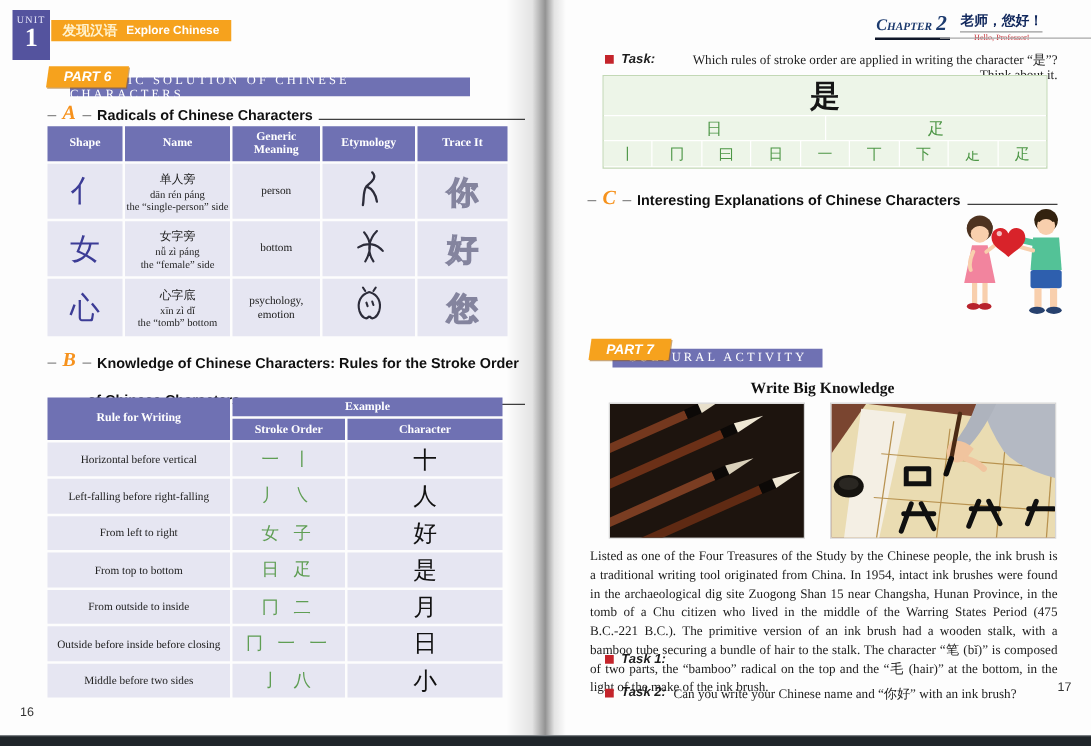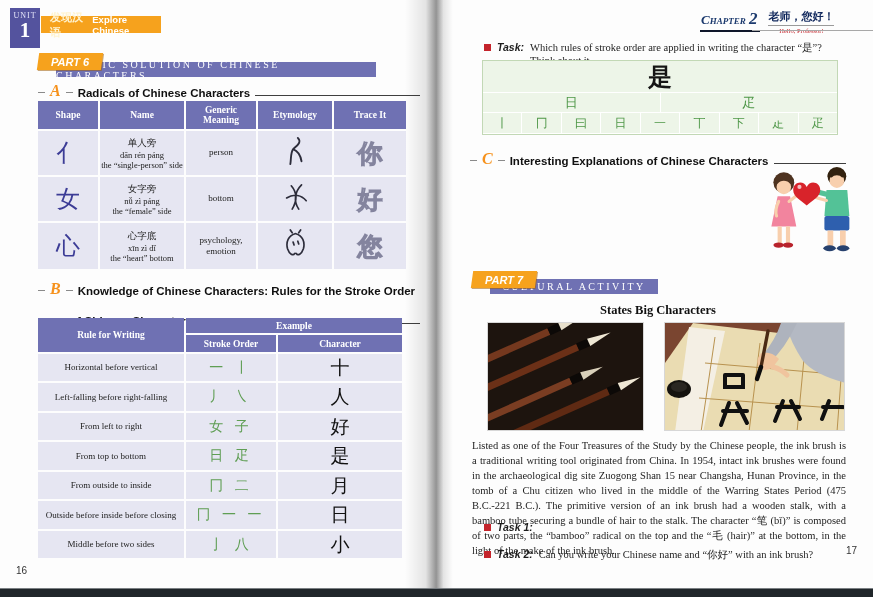--- a/index.html
+++ b/index.html
@@ -19,21 +19,21 @@
     font:italic bold 11px "Liberation Sans", sans-serif; transform:skewX(-8deg); box-shadow:1px 1px 0 rgba(160,95,10,.55); }
   .part-badge > span { transform:skewX(8deg); }
   .part-bar { background:#6f71b3; color:#fff; display:flex; align-items:center; justify-content:center;
     font-family:"Liberation Serif", serif; font-size:10px; letter-spacing:2.5px; }
   .sec-head { display:flex; align-items:flex-end; gap:5px; font-family:"Liberation Sans", sans-serif; }
   .sec-dash { width:7px; height:1px; background:#8a8a8a; margin-bottom:6px; }
   .sec-letter { color:#f6921d; font:italic bold 16px "Liberation Serif", serif; line-height:1; }
   .sec-title { font-weight:bold; font-size:11.5px; color:#101010; }
   .sec-line { flex:1; border-bottom:1.5px solid #3f3f3f; margin-bottom:3px; }
 
-  .task { display:flex; gap:6px; align-items:flex-start; font-size:10.5px; color:#1d1d1d; }
+  .task { display:flex; gap:6px; align-items:flex-start; font-size:10.5px; color:#1d1d1d;text-align:right; }
   .task-bullet { width:7px; height:7px; background:#c4242b; margin-top:3px; flex:none; }
   .task-label { font:italic bold 10.5px "Liberation Sans", sans-serif; white-space:nowrap; }
 
   
   table { border-collapse:separate; border-spacing:2px; table-layout:fixed; }
   th { background:#6f71b3; color:#fff; font-family:"Liberation Serif", serif;
        font-weight:bold; font-size:9.5px; text-align:center; vertical-align:middle; }
   td { background:#e6e6f2; text-align:center; vertical-align:middle; }
   .shape-cell { font-size:24px; color:#3c3c96; }
   .name-cn { font-size:9.5px; color:#222; }
@@ -83,21 +83,21 @@
 </head>
 <body>
 
 <div class="stage">
 
   <div class="abs unit-box" style="left:10px; top:8px; width:30px; height:40px;">
     <div class="unit-label">UNIT</div>
     <div class="unit-num">1</div>
   </div>
 
-  <div class="abs banner" style="left:41px; top:16px; width:120px; height:17px;">
+  <div class="abs banner" style="left:41px; top:16px; width:144px; height:17px;">
     <span class="banner-cn">发现汉语</span>
     <span class="banner-en">Explore Chinese</span>
   </div>
 
   <div class="abs part-bar" style="left:56px; top:62px; width:320px; height:15px;">
     <span>GRAPHIC  SOLUTION  OF  CHINESE  CHARACTERS</span>
   </div>
   <div class="abs part-badge" style="left:38px; top:53px; width:64px; height:17px;">
     <span>PART 6</span>
   </div>
@@ -154,21 +154,21 @@
           <path d="M11 5 C17 12 18 20 12 30 M22 4 C15 11 13 21 19 30 M6 18 C14 13 22 15 27 21" stroke="#2c2c3a" stroke-width="1.8" fill="none" stroke-linecap="round"></path>
         </svg>
       </td>
       <td class="trace-cell">好</td>
     </tr>
     <tr>
       <td class="shape-cell" style="height:46px">心</td>
       <td>
         <div class="name-cn">心字底</div>
         <div class="name-py">xīn zì dǐ</div>
-        <div class="name-en">the “heart” bottom</div>
+        <div class="name-en">the “tomb” bottom</div>
       </td>
       <td class="meaning-cell">psychology, emotion</td>
       <td>
         <svg width="28" height="32" viewBox="0 0 30 34">
           <path d="M15 6 C8 8 5 15 7 22 C9 28 13 30 15 27 M16 6 C23 8 26 15 24 22 C22 28 18 30 16 27 M12 5 L10 2 M19 5 L21 2 M13 15 l1 3 M18 14 l1 3" stroke="#2c2c3a" stroke-width="1.8" fill="none" stroke-linecap="round"></path>
         </svg>
       </td>
       <td class="trace-cell">您</td>
     </tr>
   </tbody>
@@ -318,21 +318,21 @@
     <circle cx="36" cy="22" r="2" fill="#ffffff" opacity="0.7"></circle>
   </svg>
 
   <div class="abs part-bar" style="left:490px; top:279px; width:168px; height:15px;">
     <span>CULTURAL  ACTIVITY</span>
   </div>
   <div class="abs part-badge" style="left:472px; top:271px; width:64px; height:17px;">
     <span>PART 7</span>
   </div>
 
-  <div class="abs activity-title" style="left:470px; top:303px; width:376px;">States Big Characters</div>
+  <div class="abs activity-title" style="left:470px; top:303px; width:376px;">Write Big Knowledge</div>
 
   <div class="abs photo" style="left:487px; top:322px; width:157px; height:109px;">
     <svg width="157" height="109" viewBox="0 0 157 109">
       <rect width="157" height="109" fill="#17100b"></rect>
       <rect width="157" height="109" fill="#241812" opacity="0.5"></rect>
       <g transform="rotate(-24 40 60)">
         <rect x="-30" y="18" width="110" height="7" fill="#74381e"></rect>
           <rect x="80" y="17.5" width="12" height="8" fill="#0c0907"></rect>
           <polygon points="92,17.5 116,21.5 92,25.5" fill="#e8e0cc"></polygon>
         <rect x="-20" y="44" width="120" height="7" fill="#6b3017"></rect>

